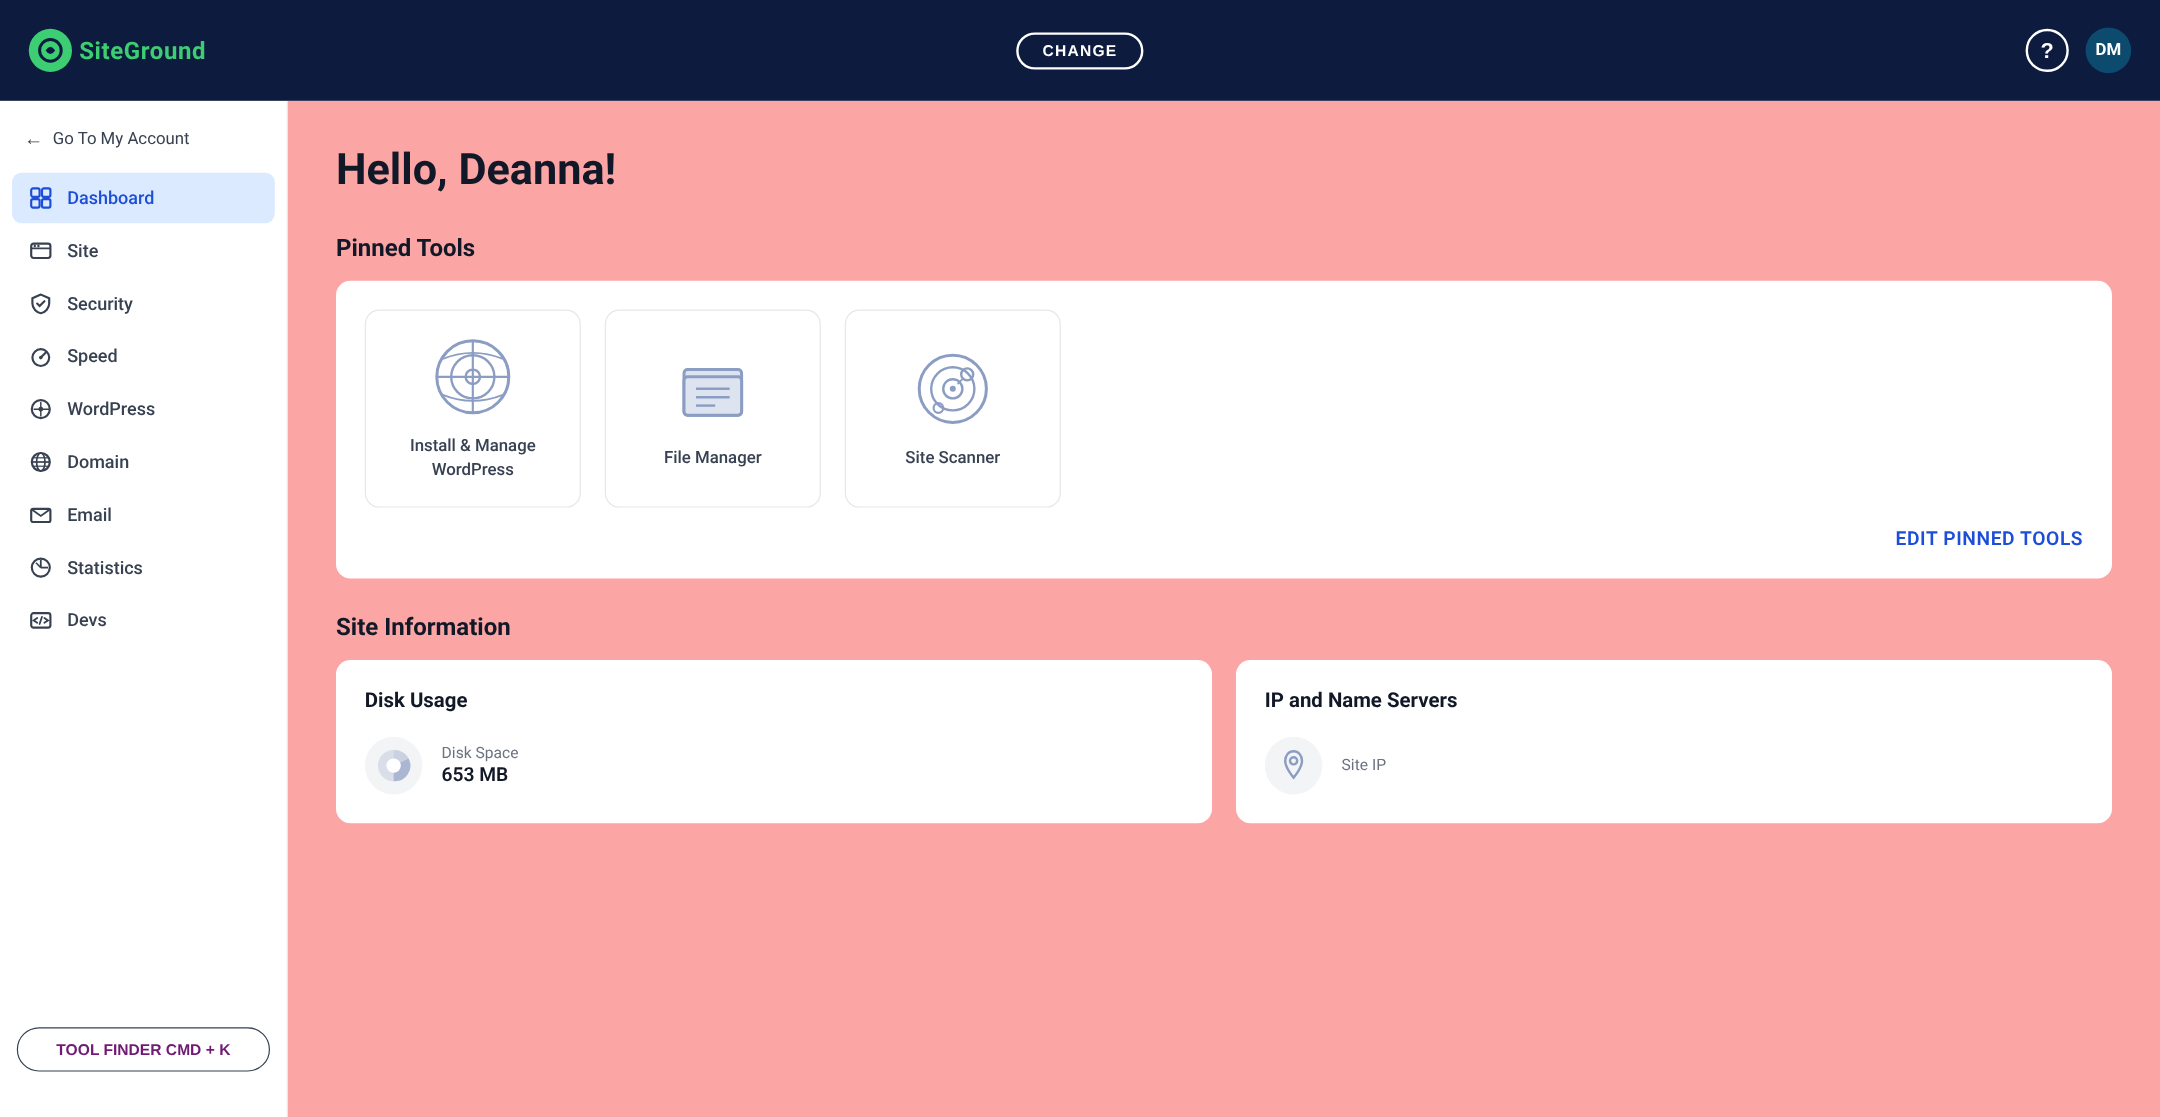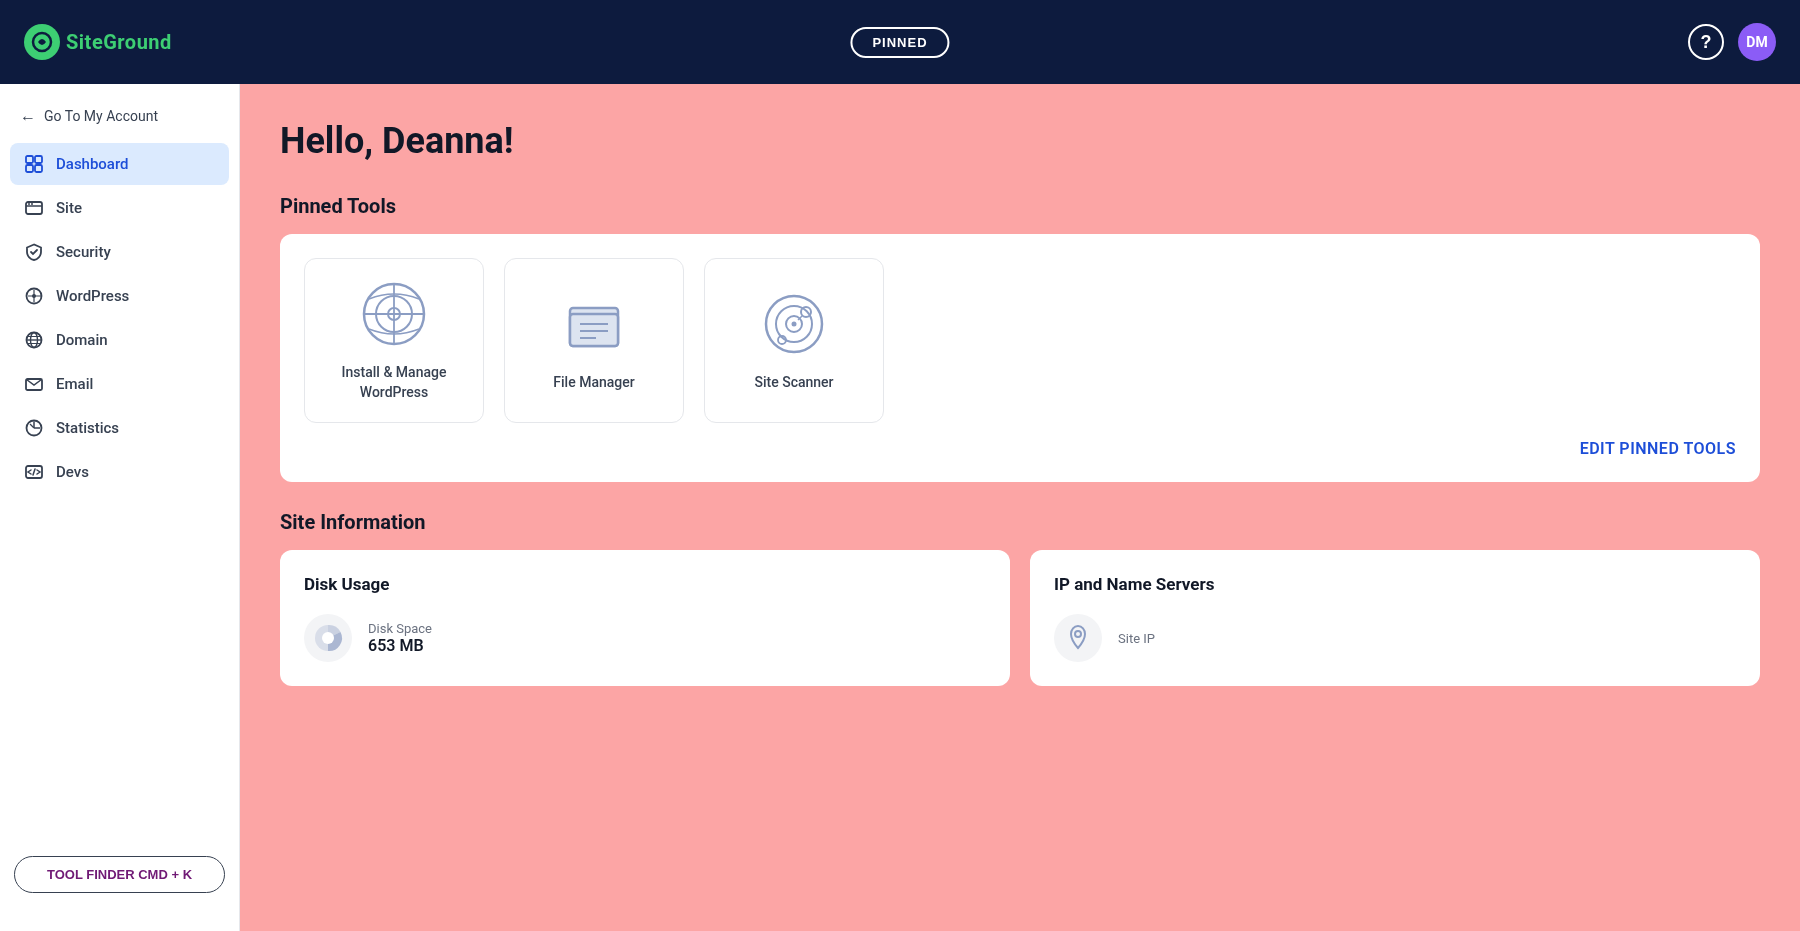--- a/index.html
+++ b/index.html
@@ -61,21 +61,21 @@
       background: transparent;
       color: #fff;
       font-size: 18px;
       font-weight: 700;
       cursor: pointer;
       display: flex; align-items: center; justify-content: center;
     }
     .avatar {
       width: 38px; height: 38px;
       border-radius: 50%;
-      background: #8b5cf6;
+      background: #0c4a6e;
       color: #fff;
       font-size: 14px;
       font-weight: 700;
       display: flex; align-items: center; justify-content: center;
       cursor: pointer;
     }
 
     
     .layout {
       display: flex;
@@ -269,21 +269,21 @@
       <svg width="22" height="22" viewBox="0 0 22 22" fill="none">
         <circle cx="11" cy="11" r="9" stroke="#0d1b3e" stroke-width="2.5" fill="none"></circle>
         <path d="M7 11 Q11 5 15 11 Q11 17 7 11Z" fill="#0d1b3e"></path>
       </svg>
     </div>
     <span class="logo-text">
       <span>Site</span><span style="color:#3dce73">Ground</span>
     </span>
   </div>
 
-  <button class="change-btn">PINNED</button>
+  <button class="change-btn">CHANGE</button>
 
   <div class="nav-right">
     <button class="help-btn">?</button>
     <div class="avatar">DM</div>
   </div>
 </nav>
 
 <div class="layout">
 
   <aside class="sidebar">
@@ -321,20 +321,30 @@
       <div class="sidebar-item">
         <span class="icon">
           <svg width="18" height="18" viewBox="0 0 18 18" fill="none">
             <path d="M9 1.5L2 4.5V9C2 13 5.5 16.5 9 17C12.5 16.5 16 13 16 9V4.5L9 1.5Z" stroke="#374151" stroke-width="1.8" fill="none"></path>
             <path d="M6 9l2 2 4-4" stroke="#374151" stroke-width="1.8" stroke-linecap="round"></path>
           </svg>
         </span>
         <span>Security</span>
       </div>
 
+      <div class="sidebar-item">
+        <span class="icon">
+          <svg width="18" height="18" viewBox="0 0 18 18" fill="none">
+            <circle cx="9" cy="10" r="7" stroke="#374151" stroke-width="1.8" fill="none"></circle>
+            <line x1="9" y1="10" x2="13" y2="6" stroke="#374151" stroke-width="1.8" stroke-linecap="round"></line>
+            <circle cx="9" cy="10" r="1.5" fill="#374151"></circle>
+          </svg>
+        </span>
+        <span>Speed</span>
+      </div>
 
       <div class="sidebar-item">
         <span class="icon">
           <svg width="18" height="18" viewBox="0 0 18 18" fill="none">
             <circle cx="9" cy="9" r="7.5" stroke="#374151" stroke-width="1.8" fill="none"></circle>
             <circle cx="9" cy="9" r="2" fill="#374151"></circle>
             <path d="M3 9h13M9 3v12" stroke="#374151" stroke-width="1.2"></path>
           </svg>
         </span>
         <span>WordPress</span>

